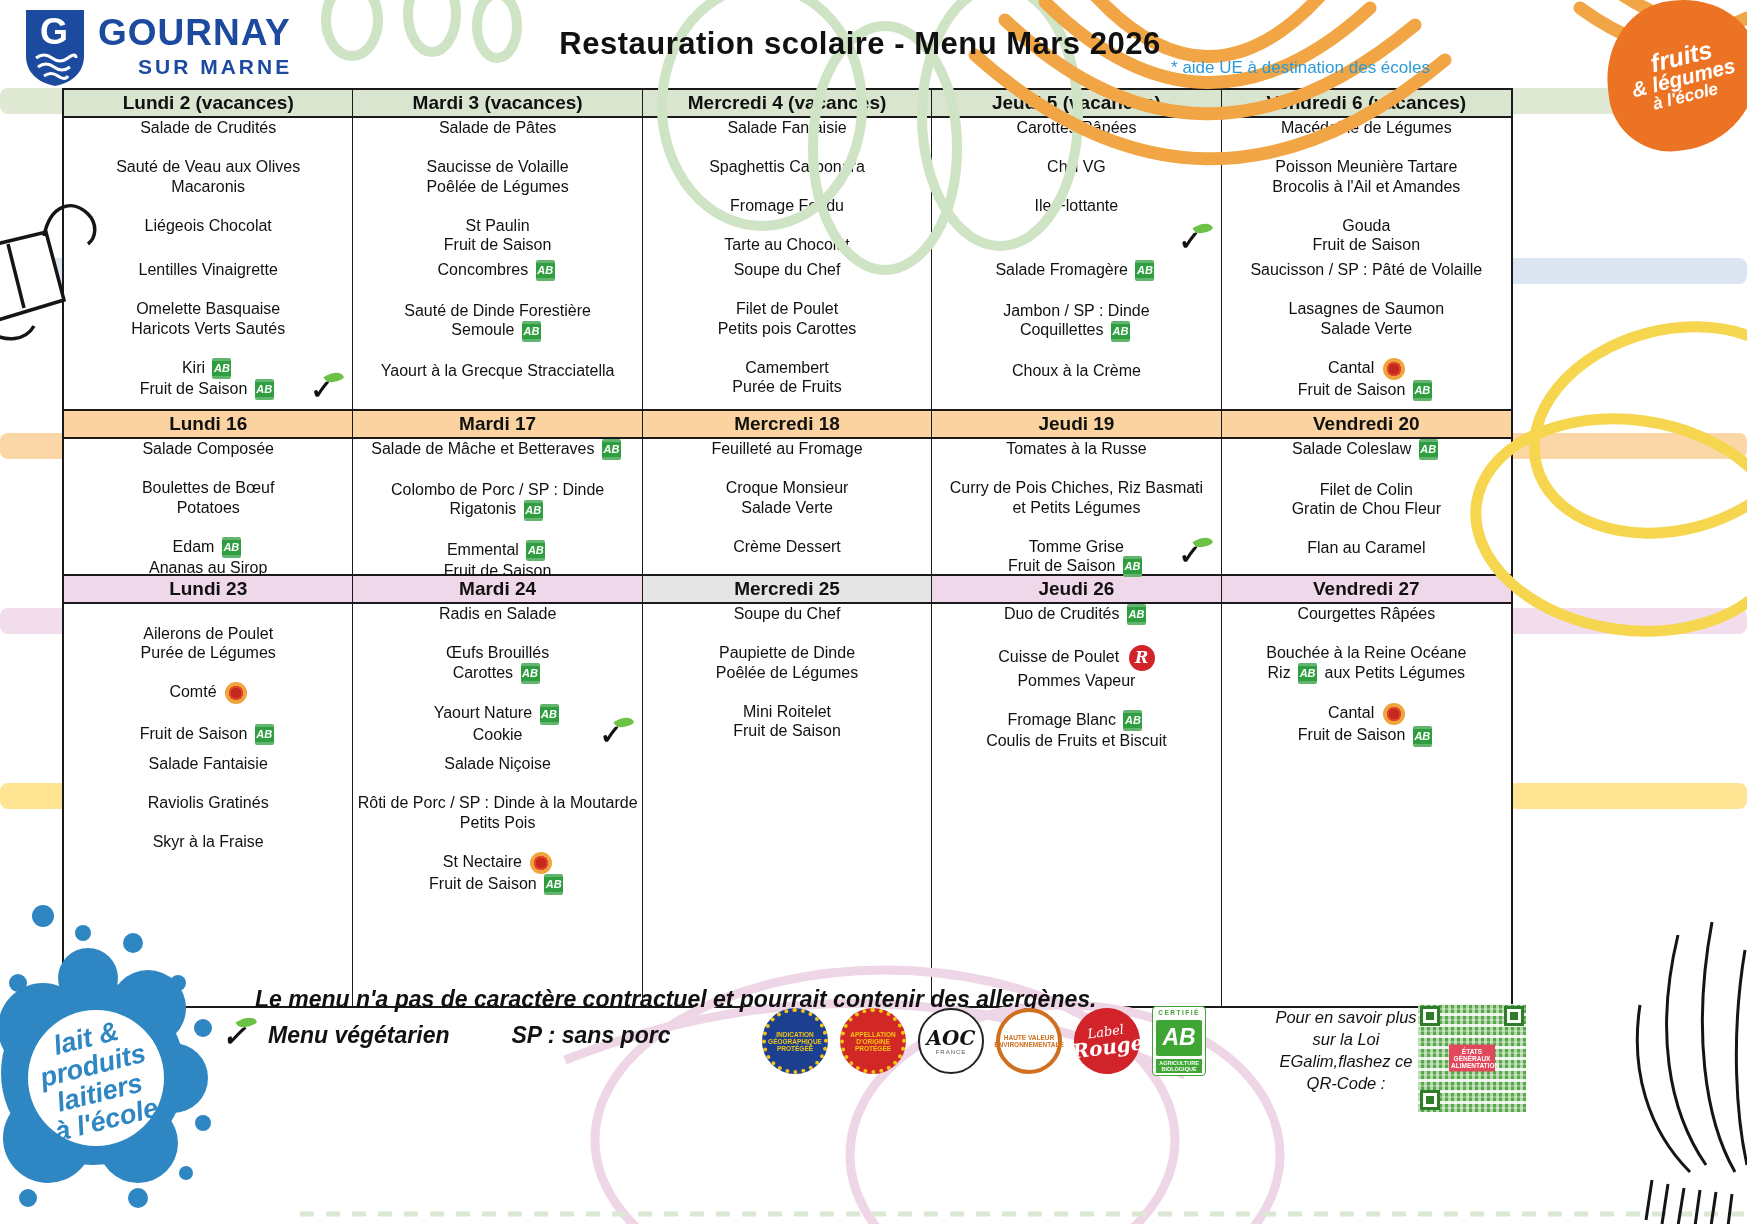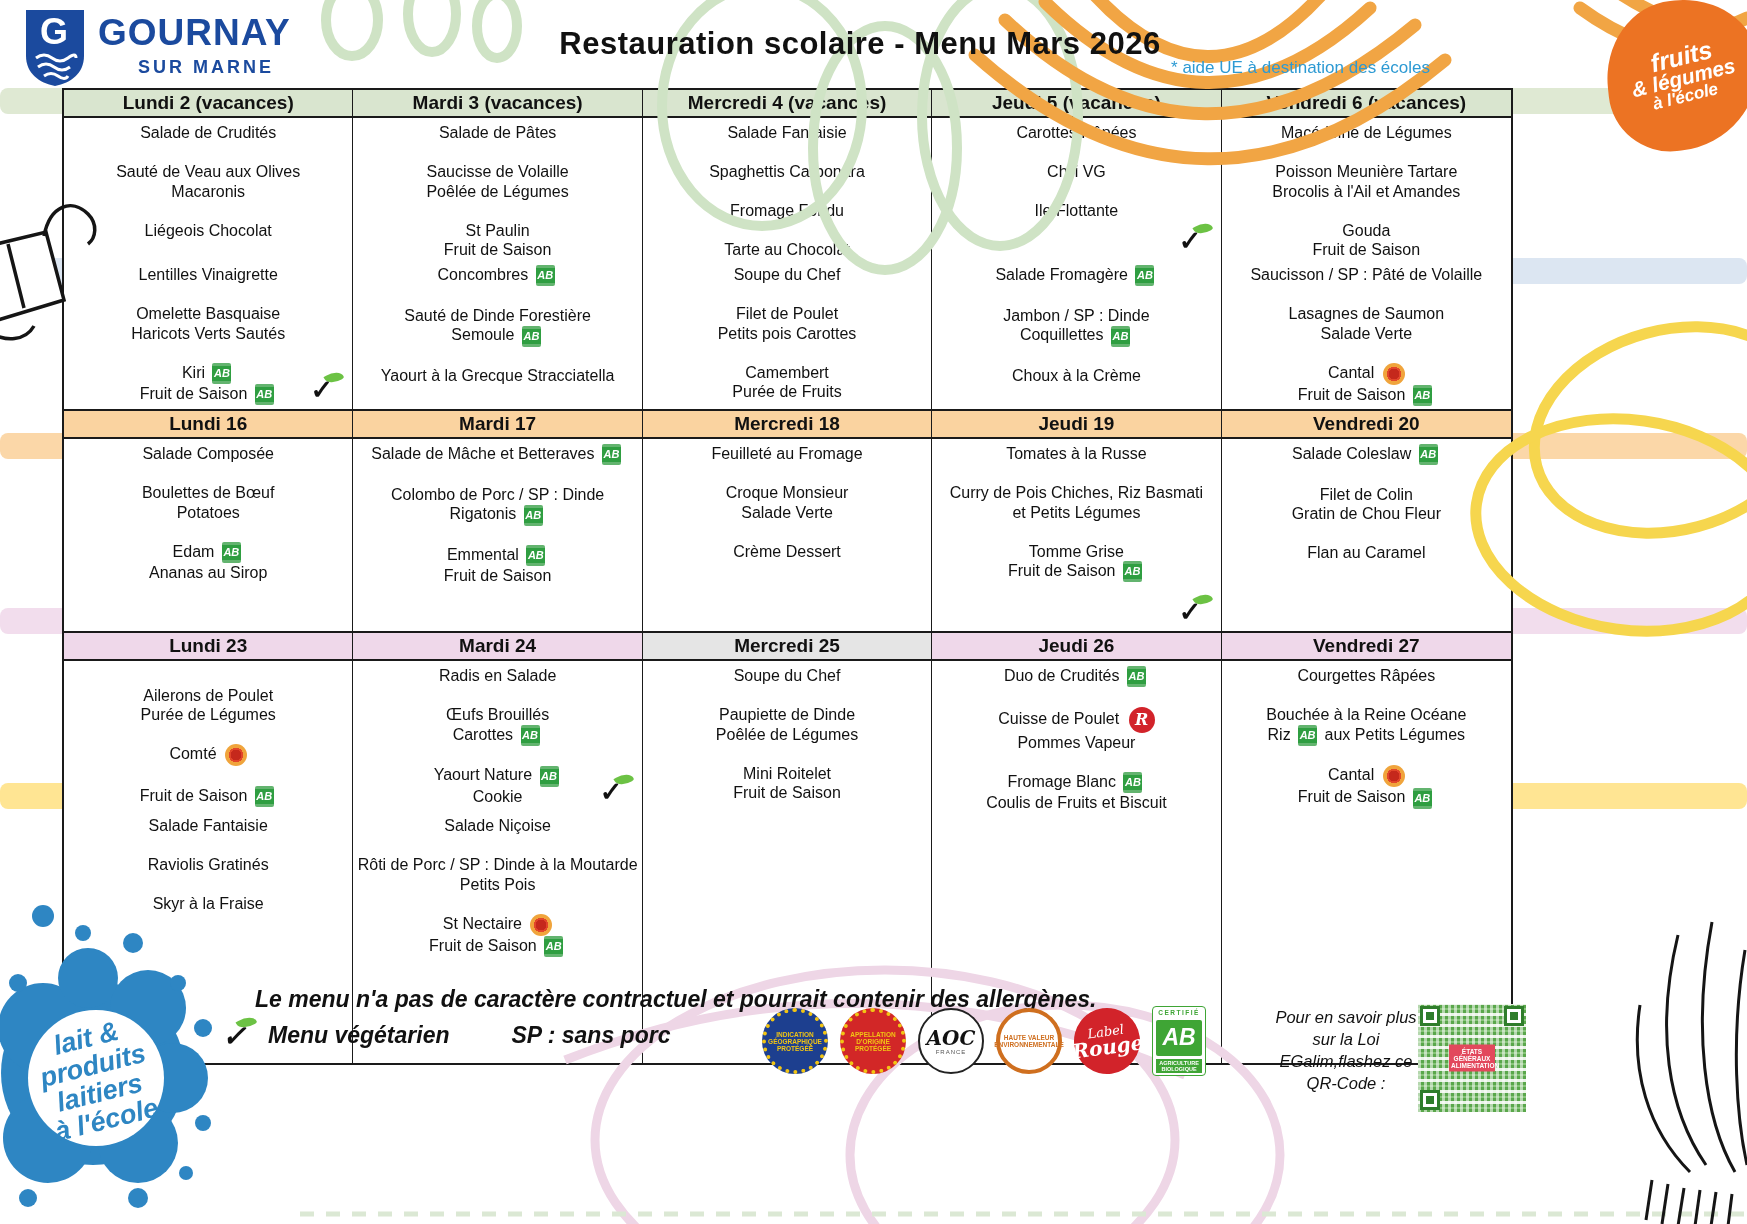--- a/index.html
+++ b/index.html
@@ -8,42 +8,42 @@
        font-family:"Liberation Sans",sans-serif;color:#111}
 
   
   .stripe{position:absolute;left:0;width:1747px;height:26px;z-index:0;border-radius:8px}
   .s0{top:88px}.s1{top:258px}.s2{top:433px}.s3{top:608px}.s4{top:783px}
 
   
   .city-logo{position:absolute;left:24px;top:8px;display:flex;gap:12px;z-index:4;align-items:flex-start}
   .city-name{color:#1b4a9e;padding-top:6px}
   .city-line1{font-size:37px;font-weight:bold;letter-spacing:1px;line-height:38px}
-  .city-line2{font-size:18px;font-weight:bold;letter-spacing:3px;margin-left:40px;line-height:30px}
+  .city-line2{font-size:21px;font-weight:bold;letter-spacing:3px;margin-left:40px;line-height:30px}
   .title{position:absolute;left:430px;top:26px;width:860px;text-align:center;font-size:31px;
          font-weight:800;z-index:4;letter-spacing:.5px}
   .note{position:absolute;left:1140px;top:58px;width:290px;text-align:right;color:#2d9ad3;font-size:17px;z-index:4}
   .fruits-badge{position:absolute;right:-12px;top:0;width:152px;height:150px;background:#ec7323;
        border-radius:48% 52% 58% 42%/55% 45% 58% 42%;z-index:5;display:flex;flex-direction:column;
        justify-content:center;align-items:center;transform:rotate(-6deg);color:#fff;font-style:italic;font-weight:800}
   .fb1{font-size:25px;line-height:21px;transform:rotate(-8deg)}
   .fb2{font-size:21px;line-height:21px;transform:rotate(-8deg)}
   .fb3{font-size:17px;line-height:17px;transform:rotate(-8deg)}
 
   
   .menu-table{position:absolute;left:62px;top:88px;width:1451px;z-index:1;background:#fff;
        border:2px solid #1a1a1a;box-sizing:border-box}
   .hrow,.crow{display:flex}
   .hrow{border-bottom:2px solid #1a1a1a;border-top:2px solid #1a1a1a;height:26px}
   .hrow:first-child{border-top:0}
   .hcell{flex:1 1 20%;box-sizing:border-box;text-align:center;font-size:19px;font-weight:bold;
        line-height:25px;min-width:0}
   .hcell:not(:last-child),.cell:not(:last-child){border-right:1.5px solid #1a1a1a}
-  .cell{flex:1 1 20%;box-sizing:border-box;position:relative;padding-top:5px;min-width:0;background:transparent}
-  .c0{height:142px}.c1{height:149px}.c2{height:192px}.c3{height:150px}.c4{height:252px}
+  .cell{flex:1 1 20%;box-sizing:border-box;position:relative;min-width:0;background:transparent}
+  .c0{height:142px}.c1{height:149px}.c2{height:135px}.c3{height:150px}.c4{height:252px}
   .line{min-height:19.5px;line-height:19.5px;font-size:16px;text-align:center;white-space:nowrap}
   .ab-icon{display:inline-block;width:19px;height:21px;margin:0 3px;vertical-align:middle;
        background:linear-gradient(#63b46f 0 3px,#2f9e41 3px 18px,#63b46f 18px 100%);
        color:#fff;font-weight:bold;font-style:italic;font-size:11px;line-height:21px;text-align:center;border-radius:2px}
   .aop-icon{display:inline-block;width:22px;height:22px;margin-left:4px;vertical-align:middle;border-radius:50%;
        background:radial-gradient(circle at 50% 50%,#c5281c 0 34%,#e2452a 34% 46%,#f0a43c 46% 72%,#edbd45 72% 100%)}
   .lr-icon{display:inline-block;width:26px;height:26px;margin-left:5px;vertical-align:middle;border-radius:50%;
        background:#d2232a;color:#fff;font-family:"DejaVu Serif",serif;font-style:italic;font-weight:bold;
        font-size:16px;line-height:26px;text-align:center}
   .veg-icon{position:absolute;right:10px;bottom:5px;width:32px;height:28px}

